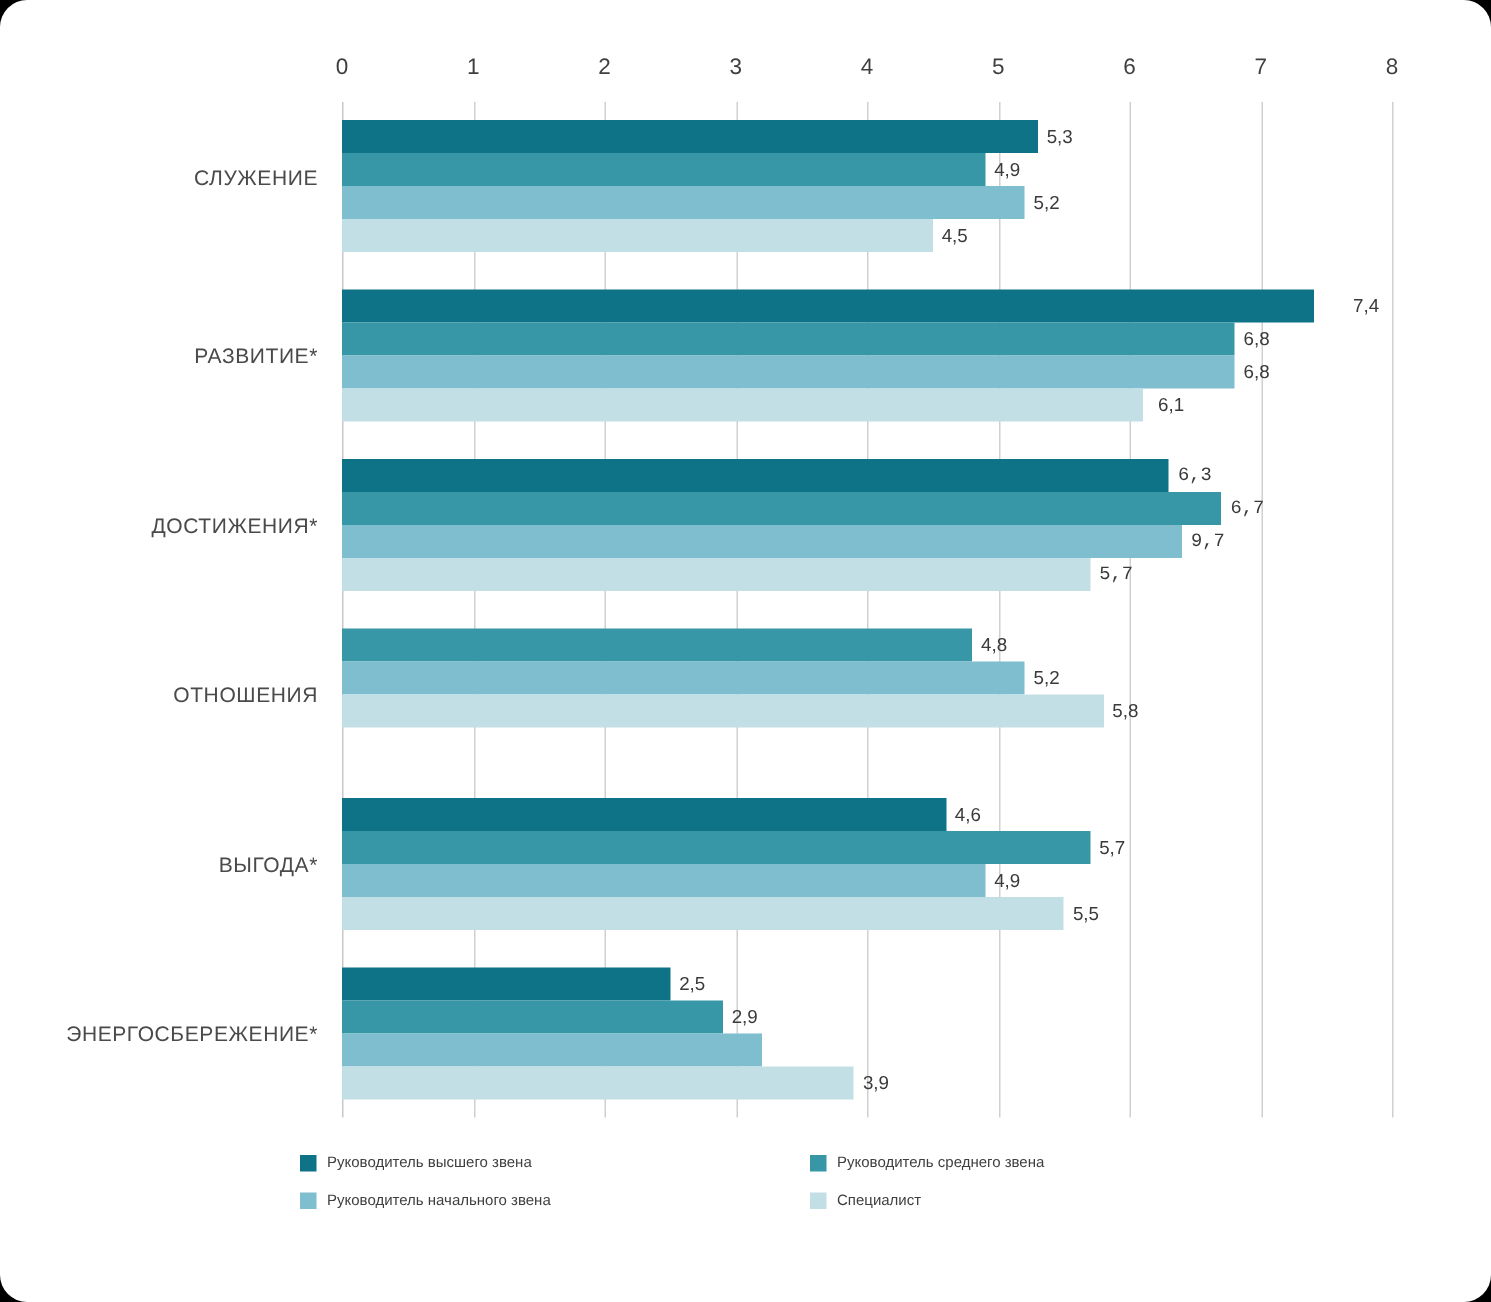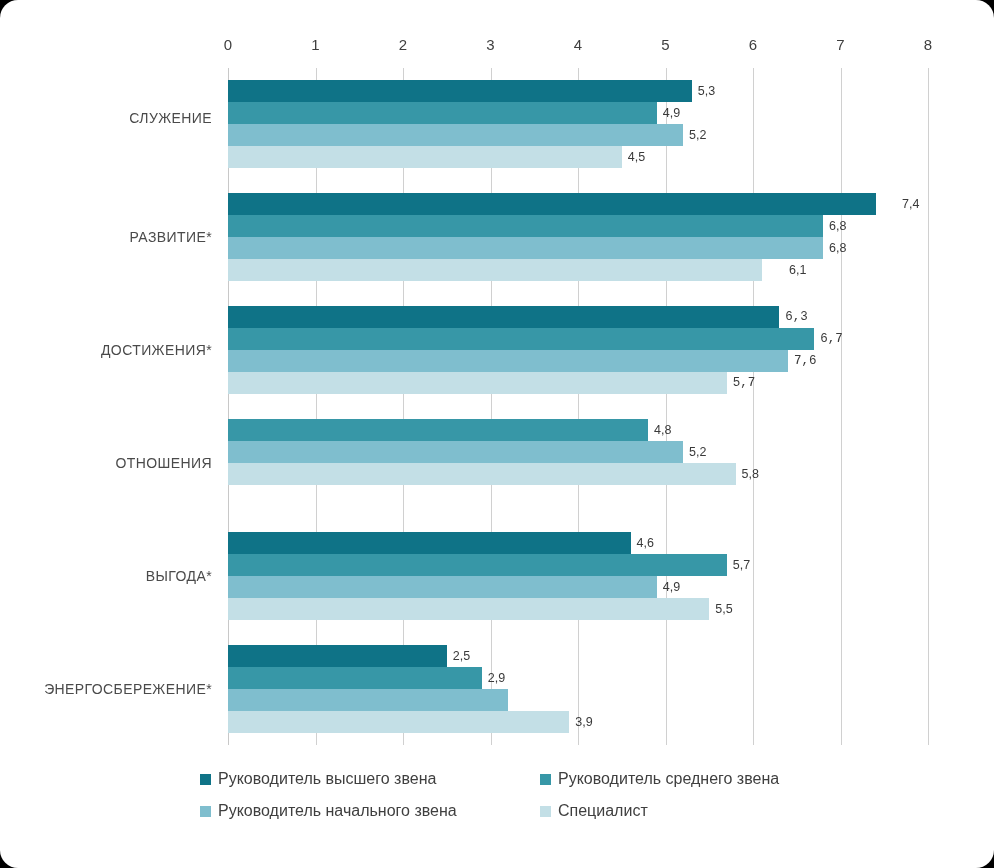--- a/index.html
+++ b/index.html
@@ -121,21 +121,21 @@
   }
   .legend-item.col1 { width: 340px; }
   .legend-item.col2 { width: 300px; }
   .legend-swatch {
     width: 11px;
     height: 11px;
     margin-right: 7px;
     flex: 0 0 auto;
   }
   .legend-text {
-    font-size: 16px;
+    font-size: 10px;
     color: #3f3f3f;
     white-space: nowrap;
   }
 </style>
 </head>
 <body>
 
 <div id="chart-card">
 
   <div id="x-axis-labels">
@@ -195,35 +195,35 @@
         <div class="bar-row">
           <div class="bar" title="Руководитель среднего звена: 6,8" style="width: 595px; background: rgb(55, 151, 167);"></div>
           <span class="bar-value" style="left: 595px;">6,8</span>
         </div>
         <div class="bar-row">
           <div class="bar" title="Руководитель начального звена: 6,8" style="width: 595px; background: rgb(127, 190, 206);"></div>
           <span class="bar-value" style="left: 595px;">6,8</span>
         </div>
         <div class="bar-row">
           <div class="bar" title="Специалист: 6,1" style="width: 533.75px; background: rgb(195, 223, 230);"></div>
-          <span class="bar-value" style="left: 541px; padding-left: 20px;">6,1</span>
+          <span class="bar-value" style="left: 524px; padding-left: 20px;">6,1</span>
         </div>
       </div>
       <div class="cat-group" style="top: 238.083px; height: 88px; font-family: Liberation Mono, monospace;">
         <div class="bar-row">
           <div class="bar" title="Руководитель высшего звена: 6,3" style="width: 551.25px; background: rgb(15, 115, 135);"></div>
           <span class="bar-value" style="left: 551.25px;">6,3</span>
         </div>
         <div class="bar-row">
           <div class="bar" title="Руководитель среднего звена: 6,7" style="width: 586.25px; background: rgb(55, 151, 167);"></div>
           <span class="bar-value" style="left: 586.25px;">6,7</span>
         </div>
         <div class="bar-row">
           <div class="bar" title="Руководитель начального звена: 6,4" style="width: 560px; background: rgb(127, 190, 206);"></div>
-          <span class="bar-value" style="left: 560px;">7,6</span>
+          <span class="bar-value" style="left: 560px;">9,7</span>
         </div>
         <div class="bar-row">
           <div class="bar" title="Специалист: 5,7" style="width: 498.75px; background: rgb(195, 223, 230);"></div>
           <span class="bar-value" style="left: 498.75px;">5,7</span>
         </div>
       </div>
       <div class="cat-group" style="top: 350.917px; height: 88px;">
         <div class="bar-row">
           <div class="bar" title="Руководитель среднего звена: 4,8" style="width: 420px; background: rgb(55, 151, 167);"></div>
           <span class="bar-value" style="left: 420px;">4,8</span>

